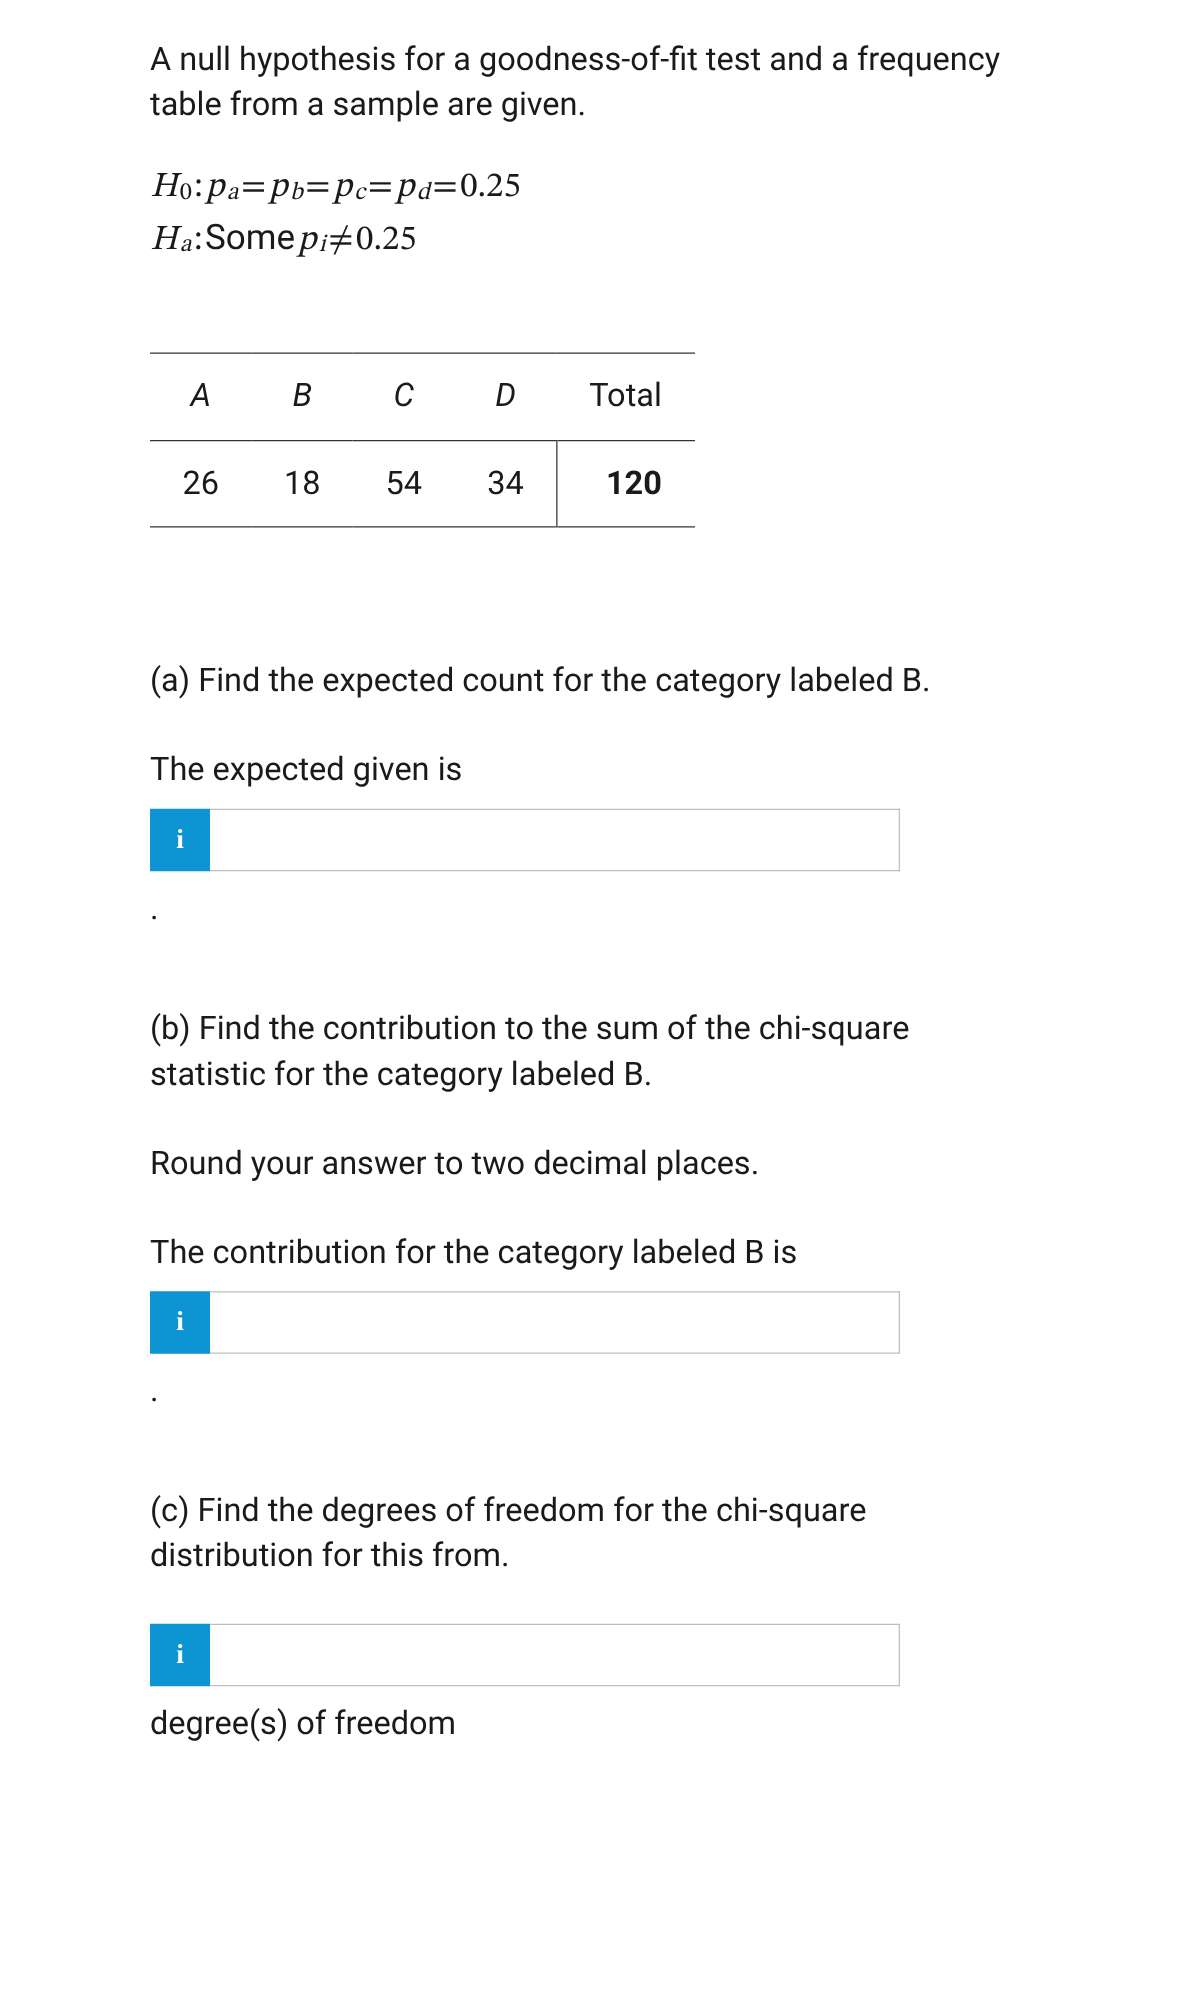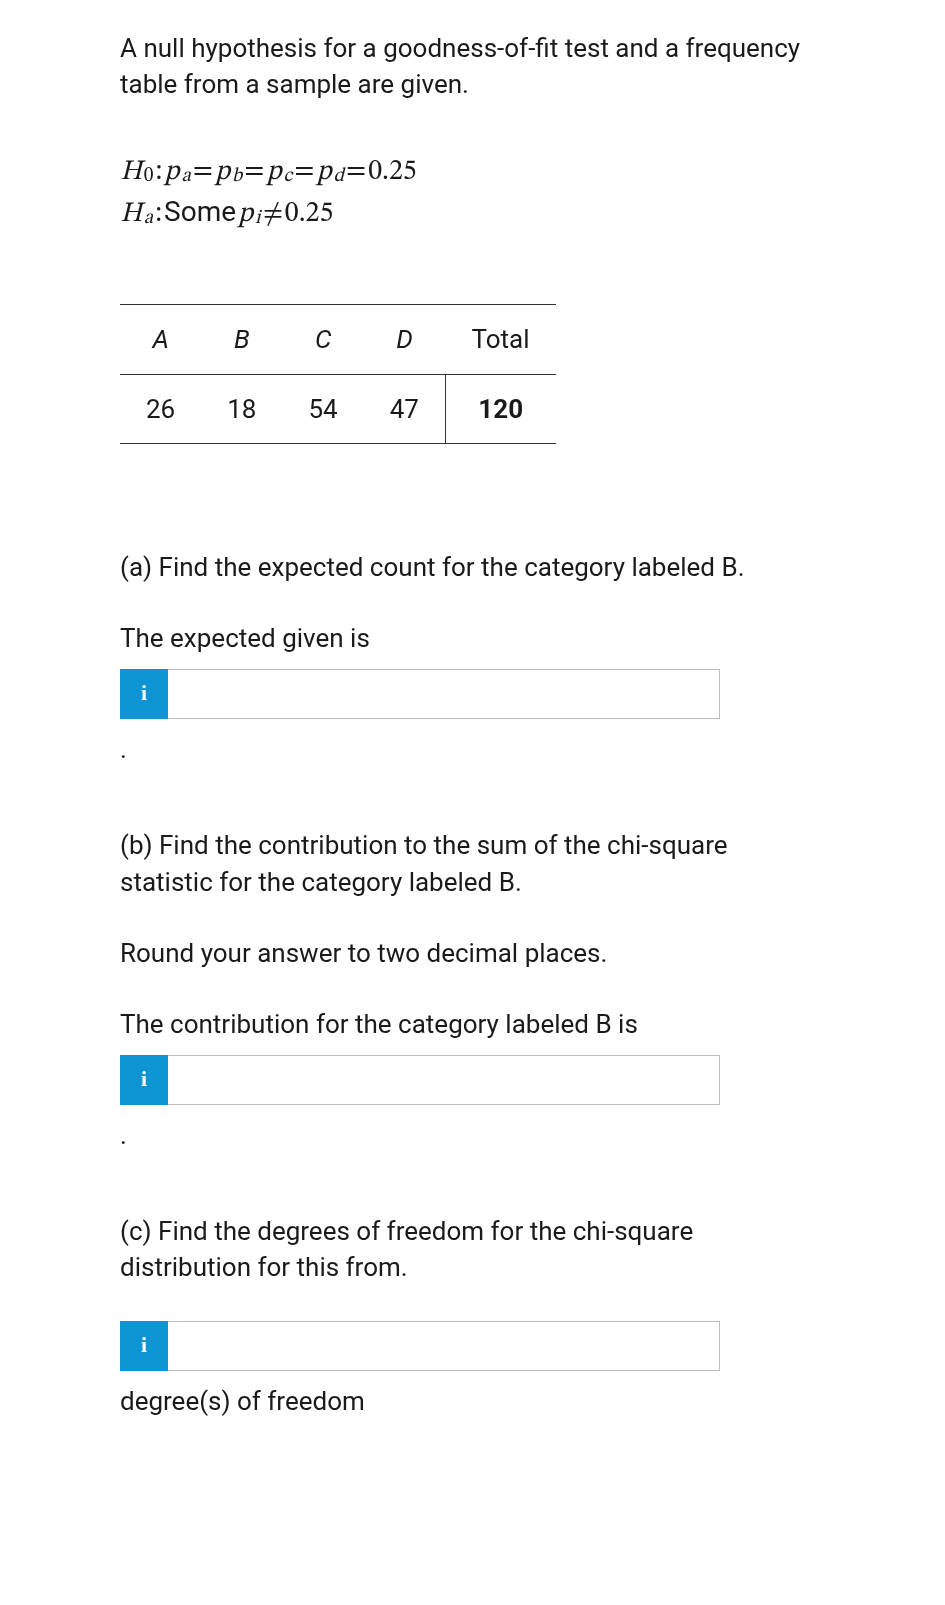--- a/index.html
+++ b/index.html
@@ -9,21 +9,21 @@
       color: #1a1a1a;
       padding: 30px 20px;
       width: 945px;
       font-size: 26px;
       line-height: 1.4;
     }
     .content {
       padding: 0 100px;
     }
     .intro {
-      margin-bottom: 50px;
+      margin-bottom: 28px;
     }
     .hypotheses {
       font-family: "Cambria Math", "STIX Two Math", "Times New Roman", serif;
       margin-bottom: 70px;
       font-size: 28px;
     }
     .hyp-line {
       display: flex;
       align-items: baseline;
       gap: 2px;
@@ -40,20 +40,21 @@
       padding: 16px 26px;
       text-align: center;
       font-weight: normal;
     }
     table.freq tr:first-child td, table.freq tr:first-child th {
       border-top: 1.5px solid #333;
       border-bottom: 1.5px solid #333;
     }
     table.freq tr:last-child td {
       border-bottom: 1.5px solid #333;
+      text-align: right;
     }
     table.freq td.total-col {
       border-left: 1.5px solid #333;
       font-weight: bold;
     }
     .question {
       margin-bottom: 40px;
     }
     .prompt {
       margin-bottom: 20px;
@@ -144,21 +145,21 @@
       <th class="header-italic">A</th>
       <th class="header-italic">B</th>
       <th class="header-italic">C</th>
       <th class="header-italic">D</th>
       <th class="total-col">Total</th>
     </tr>
     <tr>
       <td>26</td>
       <td>18</td>
       <td>54</td>
-      <td>47</td>
+      <td>34</td>
       <td class="total-col">120</td>
     </tr>
   </tbody>
     </table>
 
   <div class="question">
     <p class="prompt section-gap">(a) Find the expected count for the category labeled B.</p>
     <p>The expected given is</p>
     <div class="input-row">
       <div class="info-btn">i</div>

